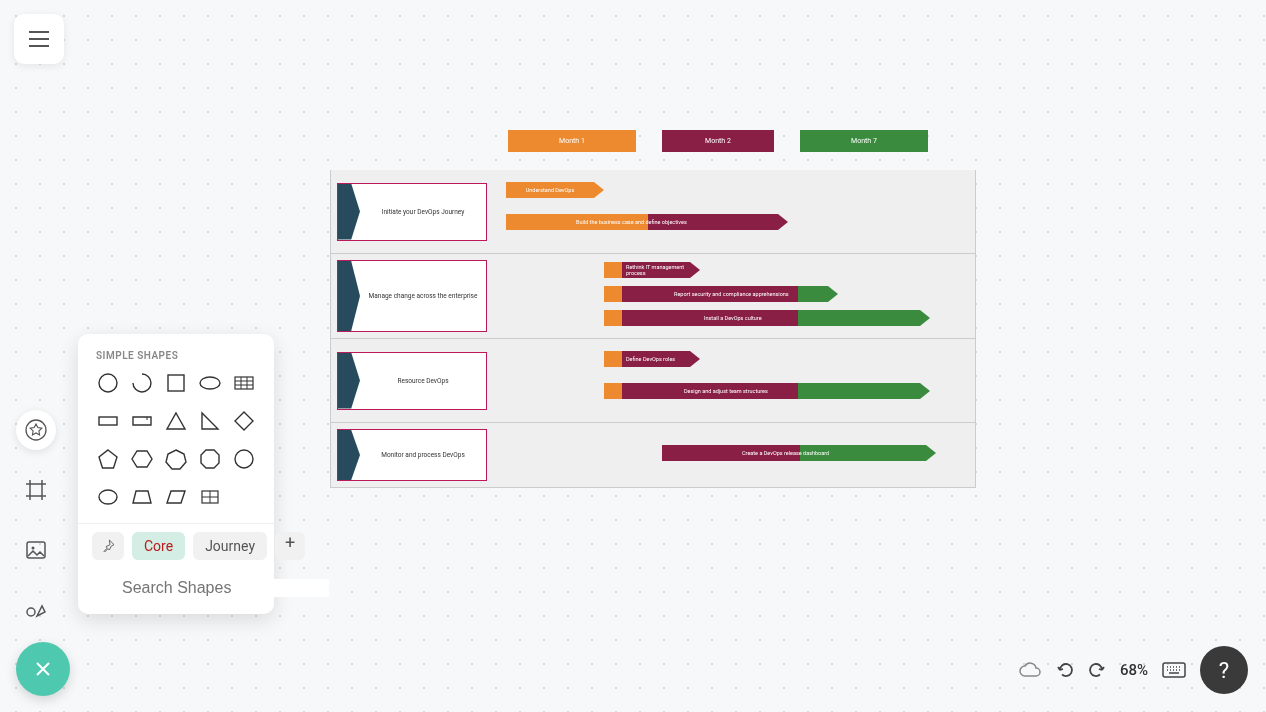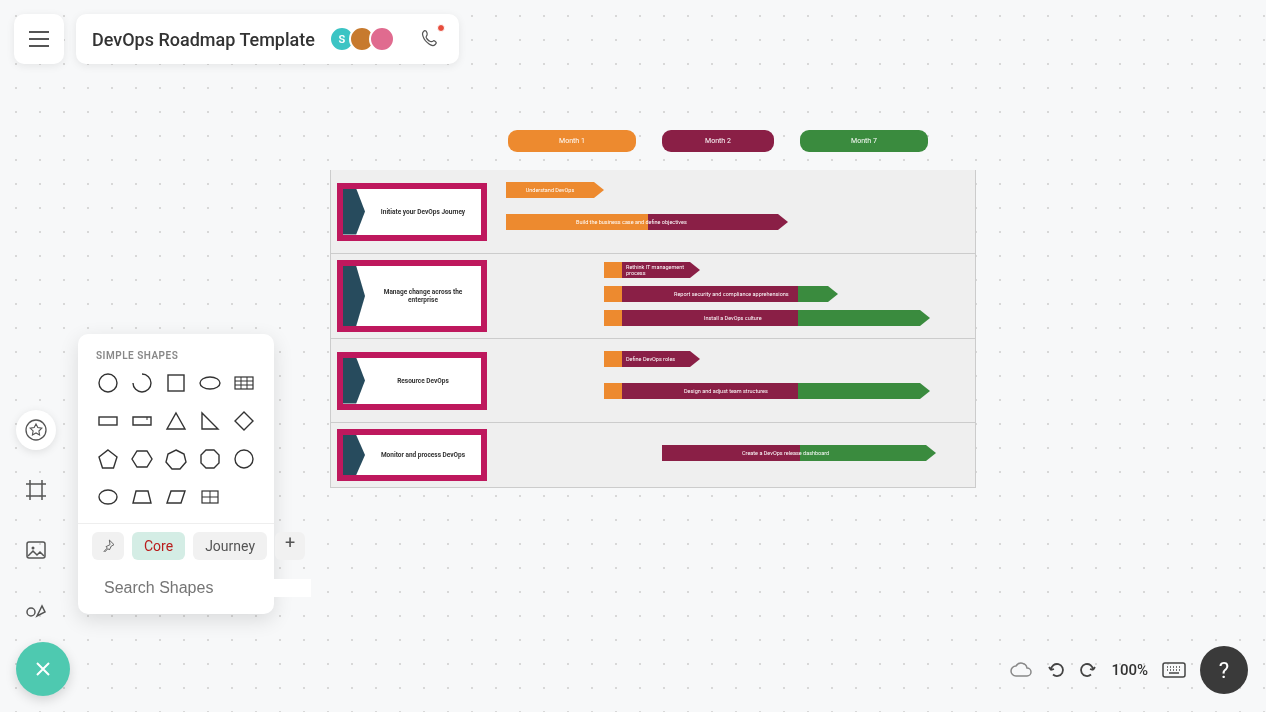--- a/index.html
+++ b/index.html
@@ -54,37 +54,37 @@
 }
 .panel-heading{font-size:10px; letter-spacing:0.5px; color:#888; font-weight:600; padding:0 18px 10px;}
 .shape-grid{display:grid; grid-template-columns:repeat(5, 1fr); gap:14px 10px; padding:0 18px 14px;}
 .shape-cell{display:flex;align-items:center;justify-content:center;cursor:pointer;color:#333;}
 .shape-tabs{display:flex;gap:8px;padding:8px 14px;border-top:1px solid #eee;}
 .tab{padding:6px 12px;border-radius:6px;font-size:14px;color:#555;cursor:pointer;}
 .tab.pin{padding:6px 8px;}
 .tab.active{background:#d4ede5;color:#b91c1c;}
 .tab.hover{background:#f1f1f1;}
 .tab.plus{background:#f1f1f1;font-size:18px;line-height:14px;padding:4px 10px;}
-.search-row{display:flex;align-items:center;gap:10px;padding:10px 16px 16px;}
+.search-row{display:flex;align-items:center;gap:10px;padding:10px 34px 16px;}
 .search-row input{border:none;outline:none;font-size:16px;color:#555;flex:1;}
 .search-icon{color:#999;}
 .more-icon{cursor:pointer;color:#555;}
 
 
 .board{position:absolute; left:330px; top:130px; width:646px;}
 .month-row{display:flex; gap:26px; margin-left:178px; margin-bottom:18px;}
-.month-chip{height:22px; width:128px; border-radius:9px; color:#fff; font-size:7px; display:flex; align-items:center; justify-content:center;}
+.month-chip{height:22px; width:128px; border-radius:0; color:#fff; font-size:7px; display:flex; align-items:center; justify-content:center;}
 .m1{background:#ed8a2f;width:128px;}
 .m2{background:#8a1f46;width:112px;}
 .m3{background:#3a8b3e;width:128px;}
 
 .swim{display:flex; border:1px solid #ccc; border-top:none; background:#efefef;}
 .swim:first-of-type{border-top:1px solid #ccc;}
 .row-head{width:162px; display:flex; align-items:center; background:#efefef; padding:6px;}
-.row-card{flex:1; background:#fff; border:6px solid #be185d; display:flex; align-items:center;font-weight:bold;}
+.row-card{flex:1; background:#fff; border:1px solid #be185d; display:flex; align-items:center;}
 .row-arrow{width:22px; align-self:stretch; background:#274b5d; clip-path: polygon(0 0, 60% 0, 100% 50%, 60% 100%, 0 100%);}
 .row-label{flex:1; font-size:6.5px; color:#333; text-align:center; padding:0 4px;}
 .row-body{flex:1; position:relative; height:100%; border-left:1px solid #ccc;}
 .row-body .col-line{position:absolute;top:0;bottom:0;width:1px;background:#ccc;}
 .cl1{left:161px;} .cl2{left:322px;}
 
 .swim{min-height:84px;}
 .swim.short{min-height:64px;}
 
 .bar{position:absolute; height:16px; display:flex; align-items:center; justify-content:center; color:#fff; font-size:5.5px; padding:0 8px;}
@@ -115,34 +115,20 @@
 </style>
 </head>
 <body>
 
 <div class="topbar">
   <div class="menu-btn">
     <svg width="20" height="16" viewBox="0 0 20 16">
         <path d="M0 1h20M0 8h20M0 15h20" stroke="#555" stroke-width="2"></path>
       </svg>
   </div>
-  <div class="title-card">
-    <span class="doc-title">DevOps Roadmap Template</span>
-    <div class="avatars">
-      <div class="avatar a1">S</div>
-      <div class="avatar a2"></div>
-      <div class="avatar a3"></div>
-    </div>
-    <div class="call-btn">
-      <svg width="20" height="20" viewBox="0 0 24 24">
-          <path d="M6 2c1 0 2 1 2.5 3s0 3-1 4 2 5 5 6 3-1 4-1 3 1.5 3 2.5-2 3.5-4 3.5S4 15 3 6c0-2 2-4 3-4z" fill="none" stroke="#555" stroke-width="1.5"></path>
-        </svg>
-      <div class="call-dot"></div>
-    </div>
-  </div>
 </div>
 
 <div class="left-tools">
   <div class="tool shapes-active">
     <svg width="24" height="24" viewBox="0 0 24 24">
         <circle cx="12" cy="12" r="10" fill="none" stroke="#555" stroke-width="1.3"></circle>
         <path d="M12 6l1.8 3.6 4 .6-2.9 2.8.7 4L12 15l-3.6 1.9.7-4L6.2 10.2l4-.6z" fill="none" stroke="#555" stroke-width="1.1"></path>
       </svg>
   </div>
   <div class="tool">
@@ -408,21 +394,21 @@
   <div class="br-btn">
     <svg width="18" height="18" viewBox="0 0 18 18">
         <path d="M4 9a6 6 0 1 1 2 4.5M4 9l-2-3M4 9l3-1" fill="none" stroke="#444" stroke-width="1.8"></path>
       </svg>
   </div>
   <div class="br-btn">
     <svg width="18" height="18" viewBox="0 0 18 18">
         <path d="M14 9a6 6 0 1 0-2 4.5M14 9l2-3M14 9l-3-1" fill="none" stroke="#444" stroke-width="1.8"></path>
       </svg>
   </div>
-  <div class="zoom">100%</div>
+  <div class="zoom">68%</div>
   <div class="br-btn">
     <svg width="24" height="16" viewBox="0 0 24 16">
         <rect x="1" y="1" width="22" height="14" rx="2" fill="none" stroke="#444" stroke-width="1.5"></rect>
         <path d="M5 5h1M8 5h1M11 5h1M14 5h1M17 5h1M5 8h1M8 8h1M11 8h1M14 8h1M17 8h1M7 11h10" stroke="#444" stroke-width="1.4"></path>
       </svg>
   </div>
   <div class="help-fab">?</div>
 </div>
 
 </body></html>

